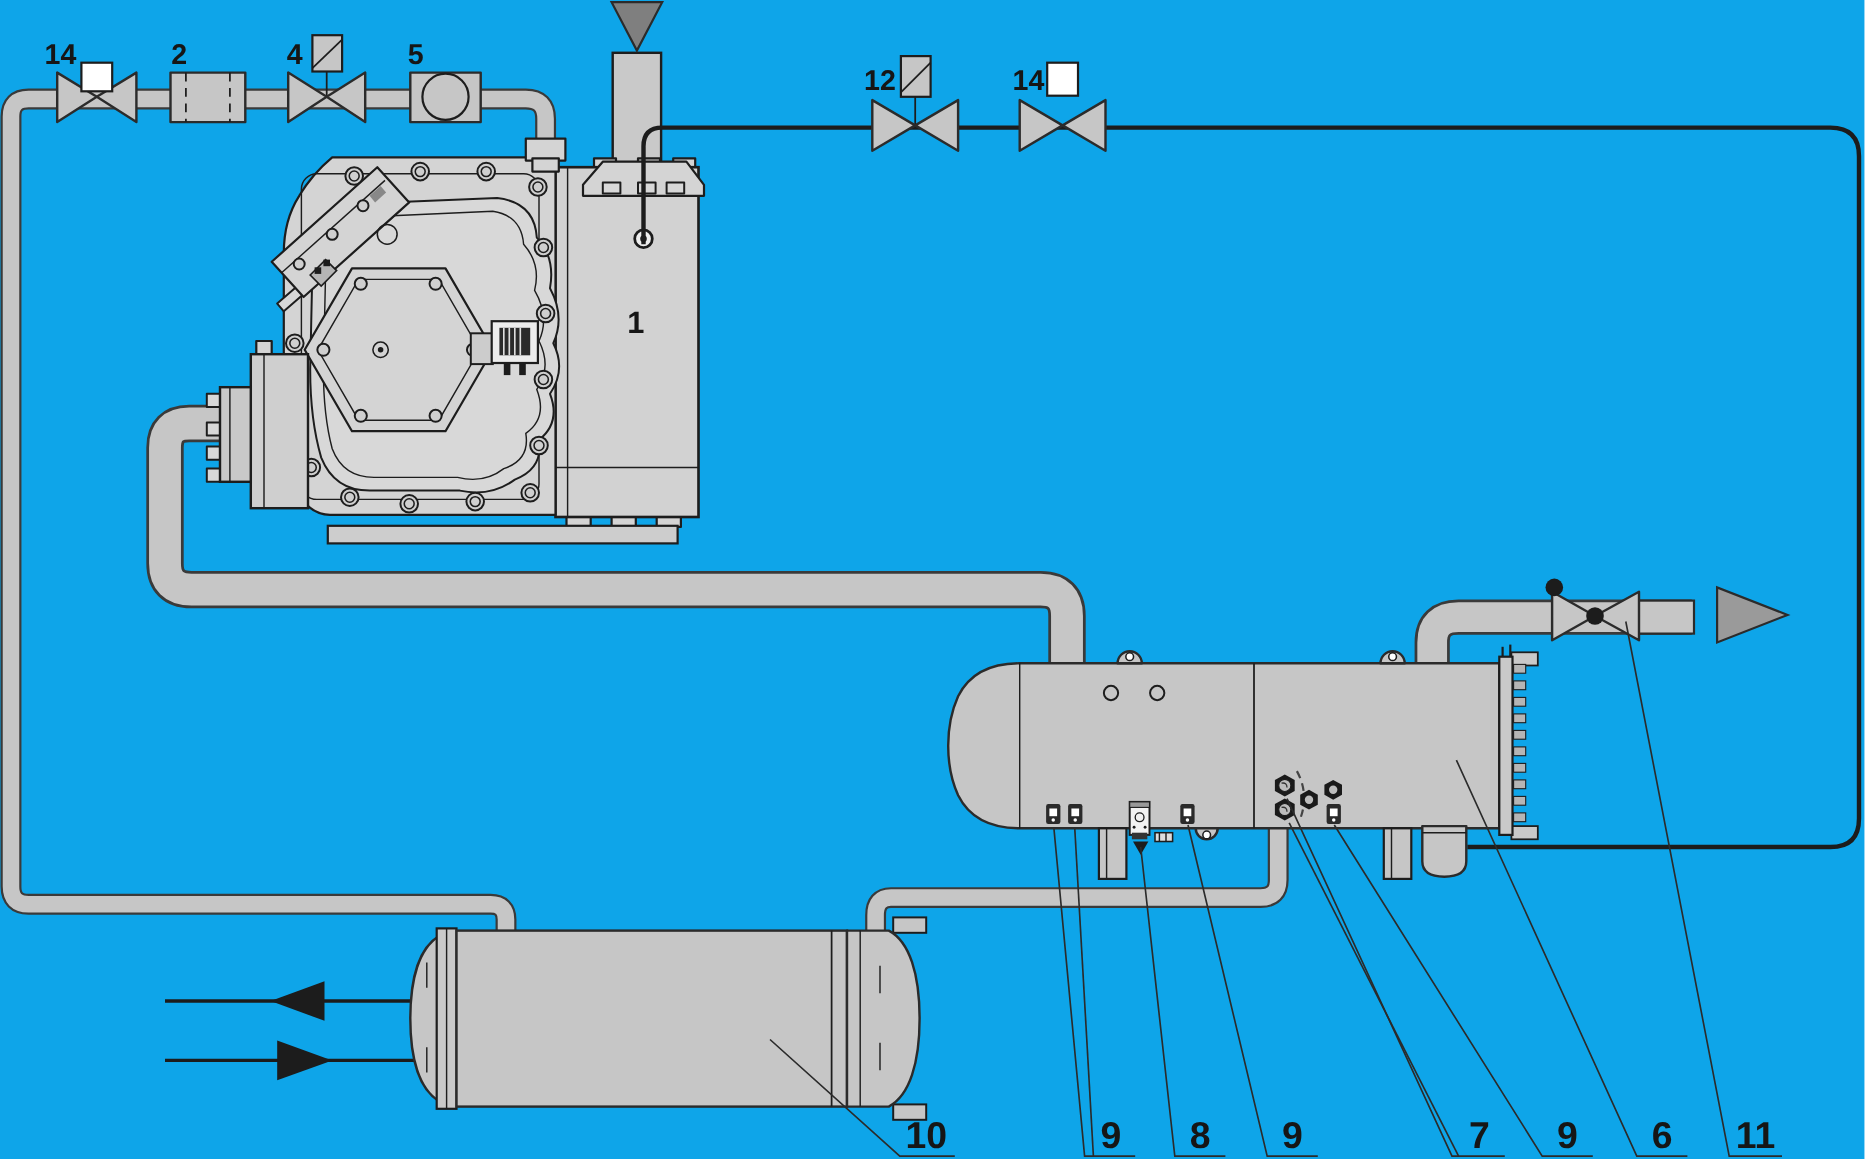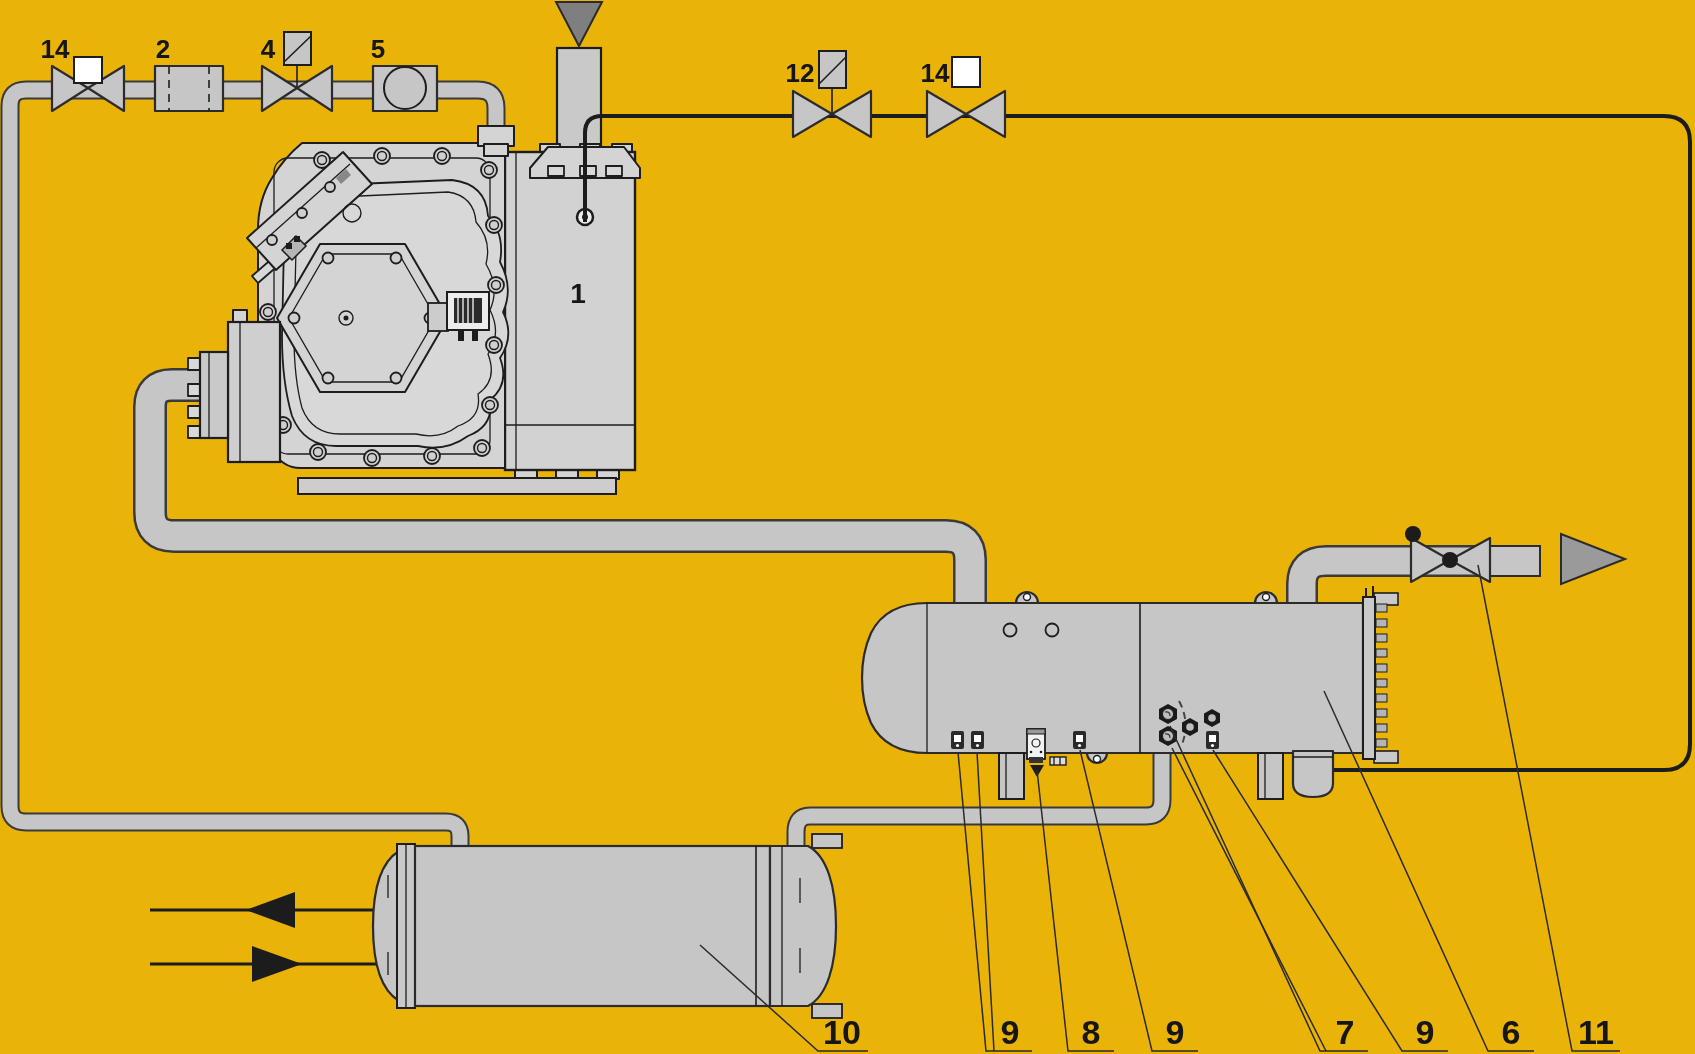--- a/index.html
+++ b/index.html
@@ -1,16 +1,16 @@
 <!DOCTYPE html>
 <html><head>
 <meta charset="utf-8">
 <style>
   html,body{margin:0;padding:0;background:#ffffff;}
-  .stage{width:1695px;height:1054px;position:relative;background:#eab308;overflow:hidden;}
+  .stage{width:1695px;height:1054px;position:relative;background:#0ea5e9;overflow:hidden;}
   svg{display:block}
   .po{fill:none;stroke:#3a3a3a;stroke-linejoin:round;}
   .pi{fill:none;stroke:#c6c6c6;stroke-linejoin:round;}
   .shape{fill:#c6c6c6;stroke:#2b2b2b;stroke-width:2.2;stroke-linejoin:round;}
   .shapeL{fill:#d4d4d4;stroke:#1d1d1d;stroke-width:2;stroke-linejoin:round;}
   .shapeXL{fill:#d8d8d8;stroke:#1d1d1d;stroke-width:1.8;stroke-linejoin:round;}
   .thin{stroke:#1d1d1d;fill:none;stroke-width:1.3;}
   .leader{stroke:#2b2b2b;stroke-width:1.5;fill:none;}
   .dk{fill:#1c1c1c;stroke:none;}
   .boltO{fill:#cfcfcf;stroke:#1d1d1d;stroke-width:1.8;}

